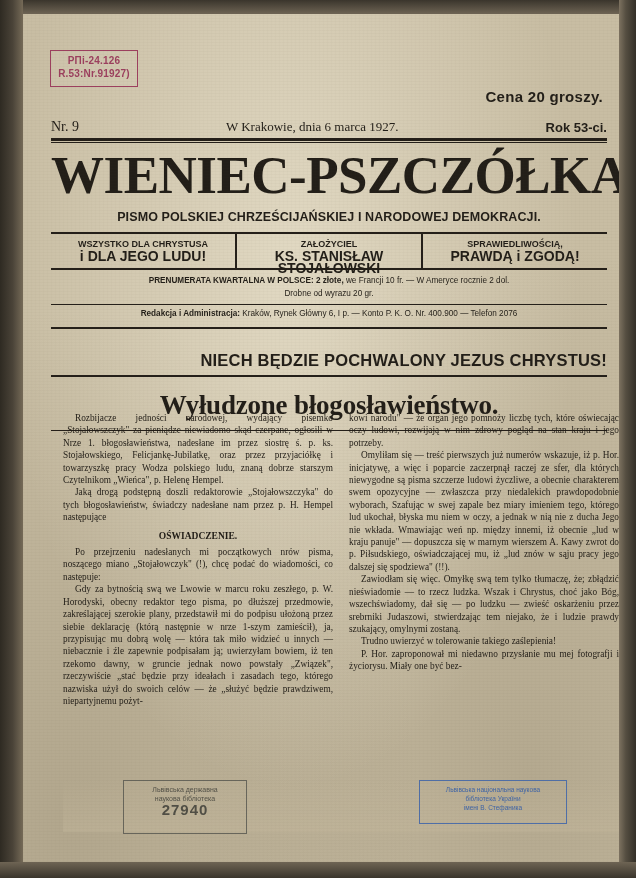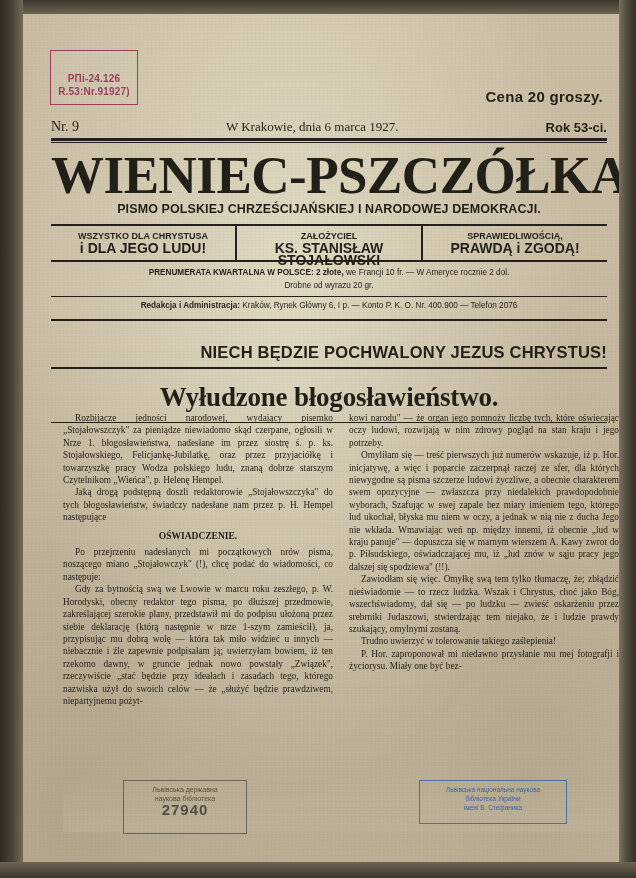--- a/index.html
+++ b/index.html
@@ -61,21 +61,21 @@
   .stamp-top {
     position: absolute; left: 27px; top: 36px;
     width: 86px; height: 32px;
     border: 1.5px solid #9c3f5e;
     color: #9c3f5e;
     font-family: "Liberation Sans", sans-serif;
     font-size: 10px;
     font-weight: bold;
     line-height: 13px;
     text-align: center;
-    padding-top: 21px;
+    padding-top: 3px;
     letter-spacing: .2px;
     z-index: 6;
     background: rgba(255,255,255,0.06);
   }
   .stamp-bl {
     position: absolute; left: 100px; bottom: 28px;
     width: 122px; height: 48px;
     border: 1.2px solid #5a5a52;
     color: #3e3e38;
     font-family: "Liberation Sans", sans-serif;
@@ -141,21 +141,21 @@
     line-height: 50px;
     margin-top: 7px;
     white-space: nowrap;
   }
   .subtitle {
     text-align: center;
     font-family: "Liberation Sans", sans-serif;
     font-weight: bold;
     font-size: 12.5px;
     letter-spacing: .1px;
-    margin-top: 2px;
+    margin-top: 10px;
   }
   .mottos {
     display: flex;
     margin-top: 8px;
     border-top: 2px solid #241f19;
     border-bottom: 2px solid #241f19;
     height: 34px;
     align-items: stretch;
   }
   .motto {

